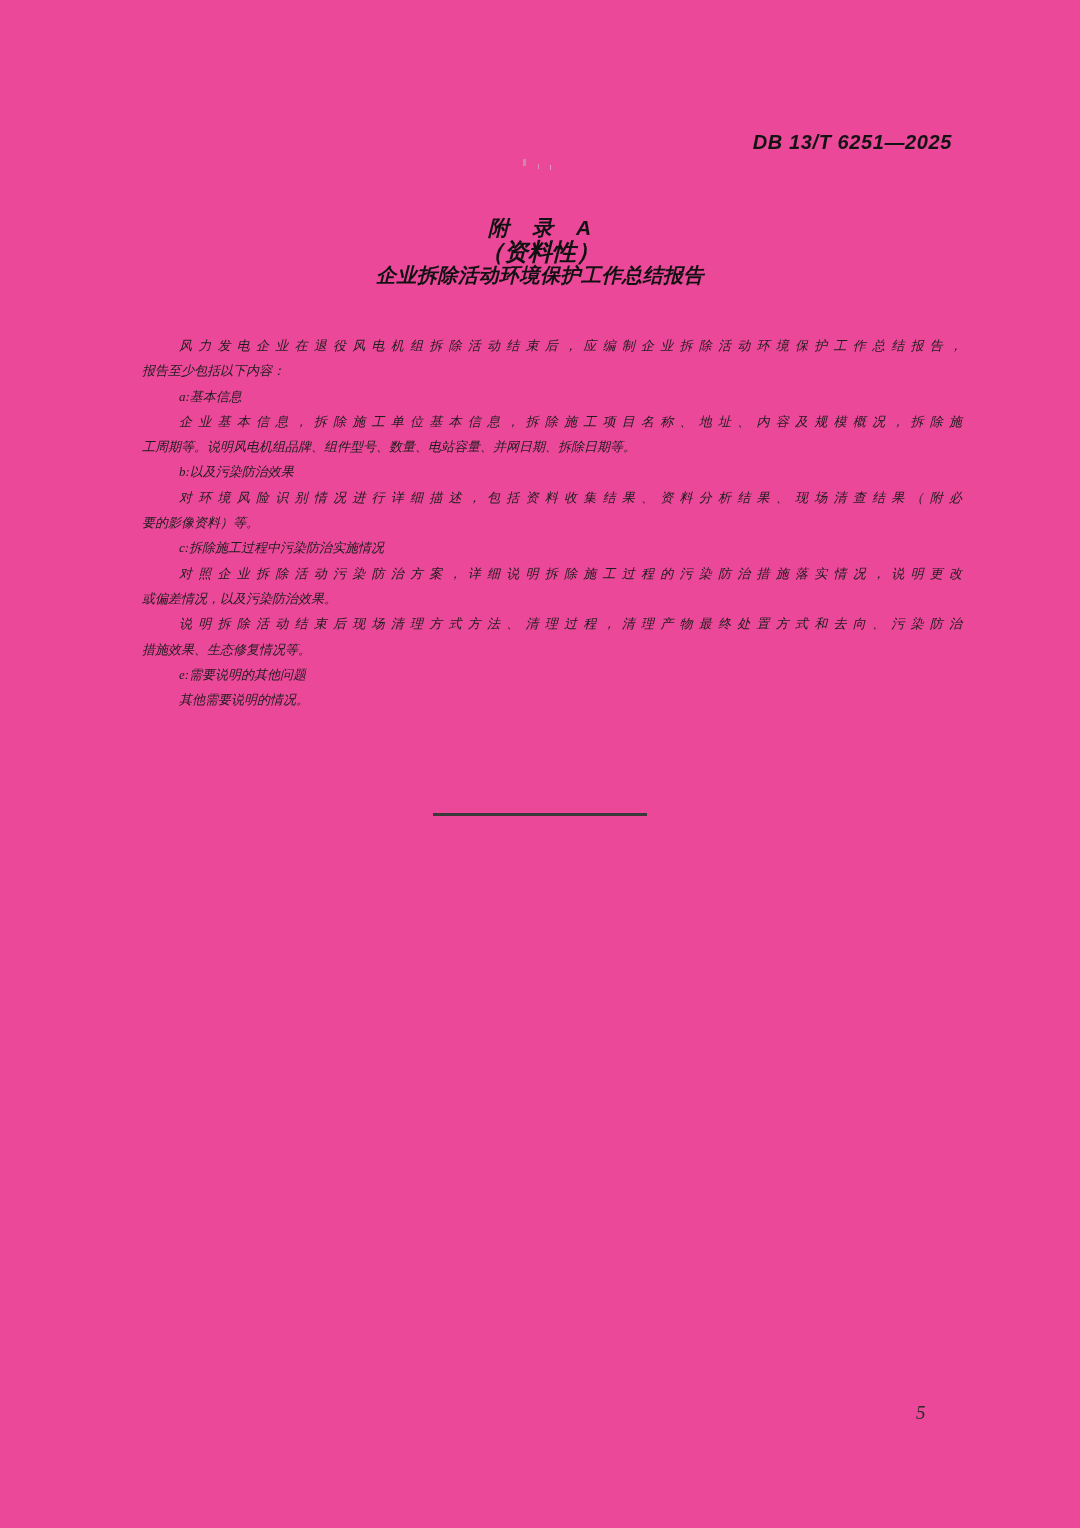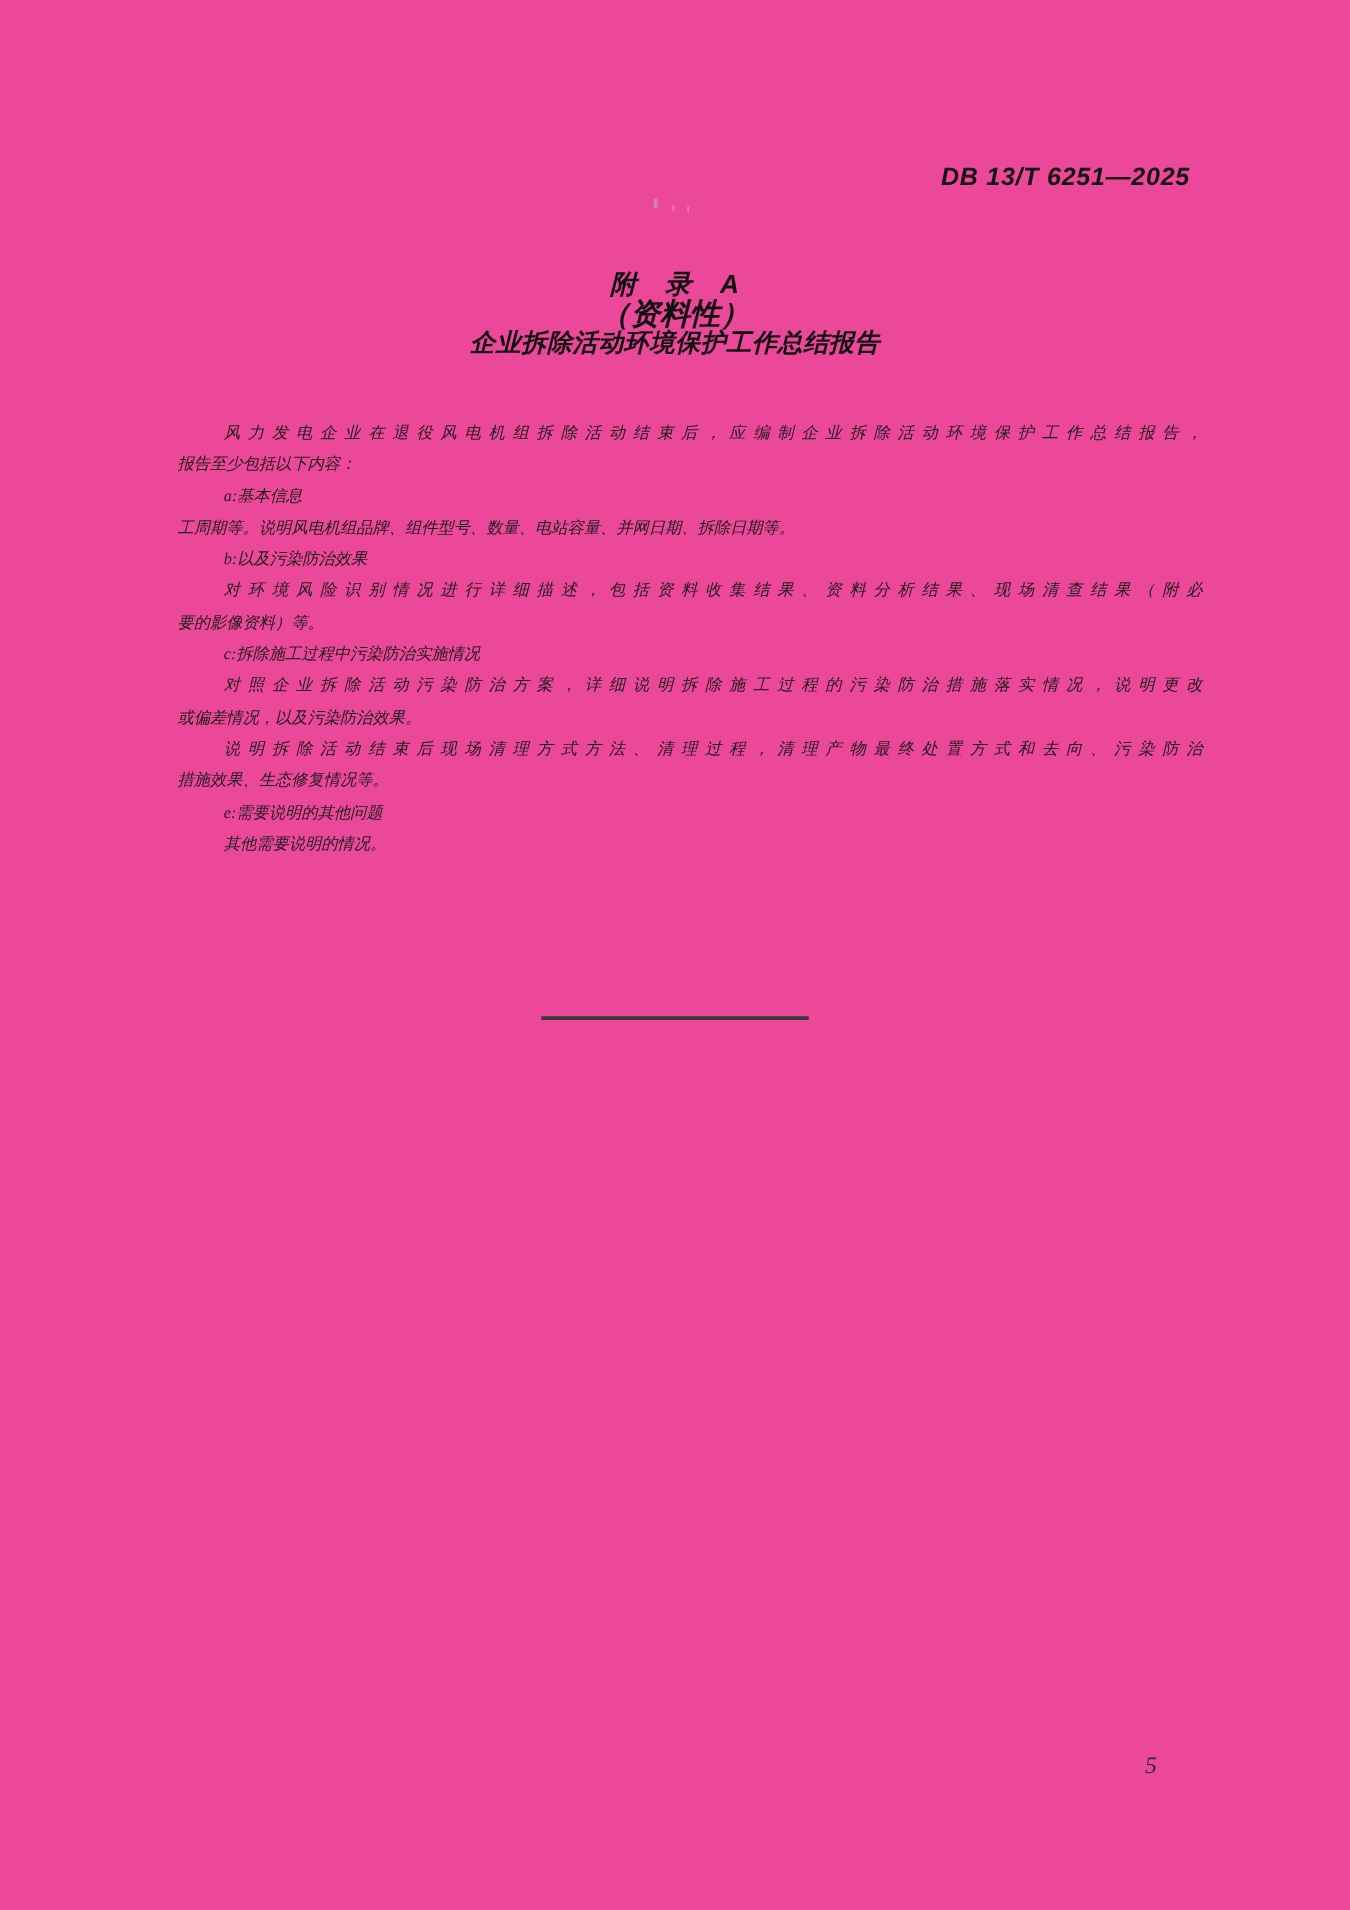--- a/index.html
+++ b/index.html
@@ -112,20 +112,21 @@
   <div class="title-block">
     <div class="title-line-1">附　录　A</div>
     <div class="title-line-2">（资料性）</div>
     <div class="title-line-3">企业拆除活动环境保护工作总结报告</div>
   </div>
 
   <div class="body-text">
       <div class="line indent full">风力发电企业在退役风电机组拆除活动结束后，应编制企业拆除活动环境保护工作总结报告，</div>
       <div class="line">报告至少包括以下内容：</div>
       <div class="line indent">a:基本信息</div>
+      <div class="line indent full">企业基本信息，拆除施工单位基本信息，拆除施工项目名称、地址、内容及规模概况，拆除施</div>
       <div class="line">工周期等。说明风电机组品牌、组件型号、数量、电站容量、并网日期、拆除日期等。</div>
       <div class="line indent">b:以及污染防治效果</div>
       <div class="line indent full">对环境风险识别情况进行详细描述，包括资料收集结果、资料分析结果、现场清查结果（附必</div>
       <div class="line">要的影像资料）等。</div>
       <div class="line indent">c:拆除施工过程中污染防治实施情况</div>
       <div class="line indent full">对照企业拆除活动污染防治方案，详细说明拆除施工过程的污染防治措施落实情况，说明更改</div>
       <div class="line">或偏差情况，以及污染防治效果。</div>
       <div class="line indent full">说明拆除活动结束后现场清理方式方法、清理过程，清理产物最终处置方式和去向、污染防治</div>
       <div class="line">措施效果、生态修复情况等。</div>
       <div class="line indent">e:需要说明的其他问题</div>

